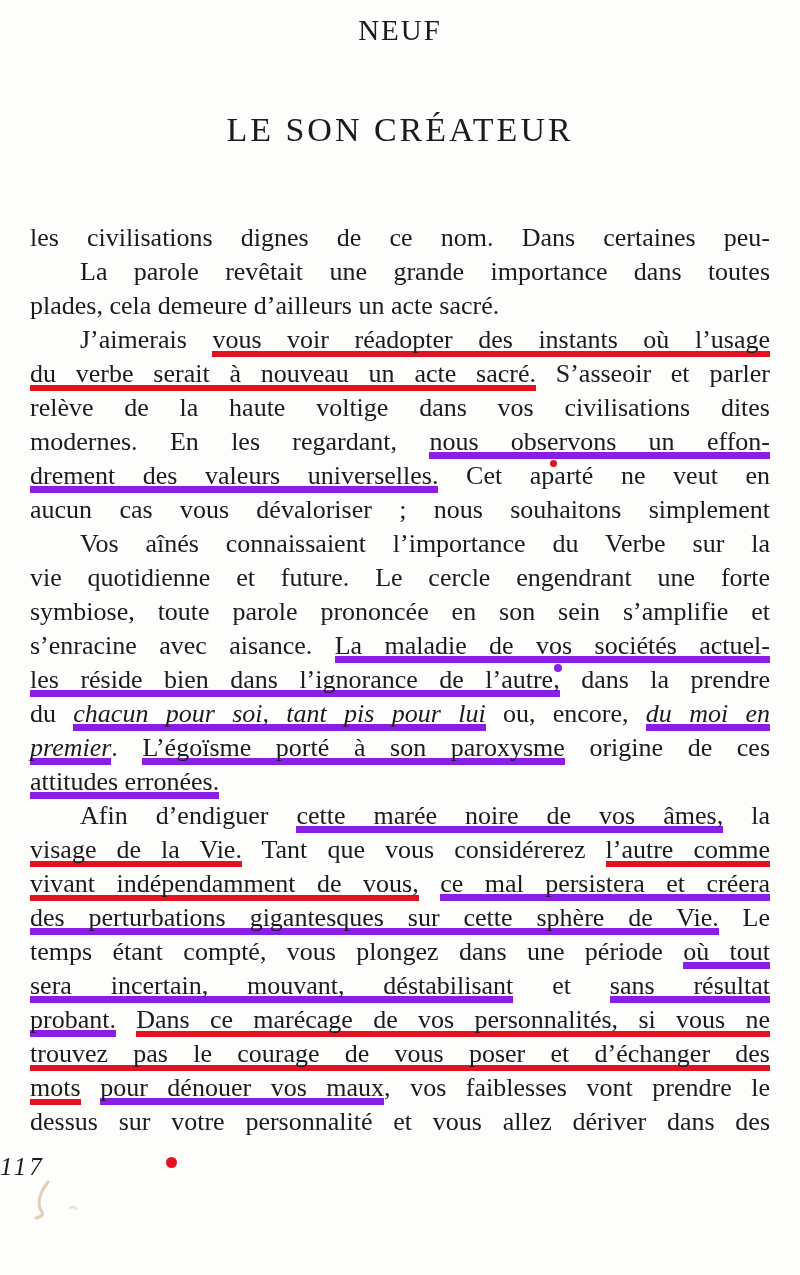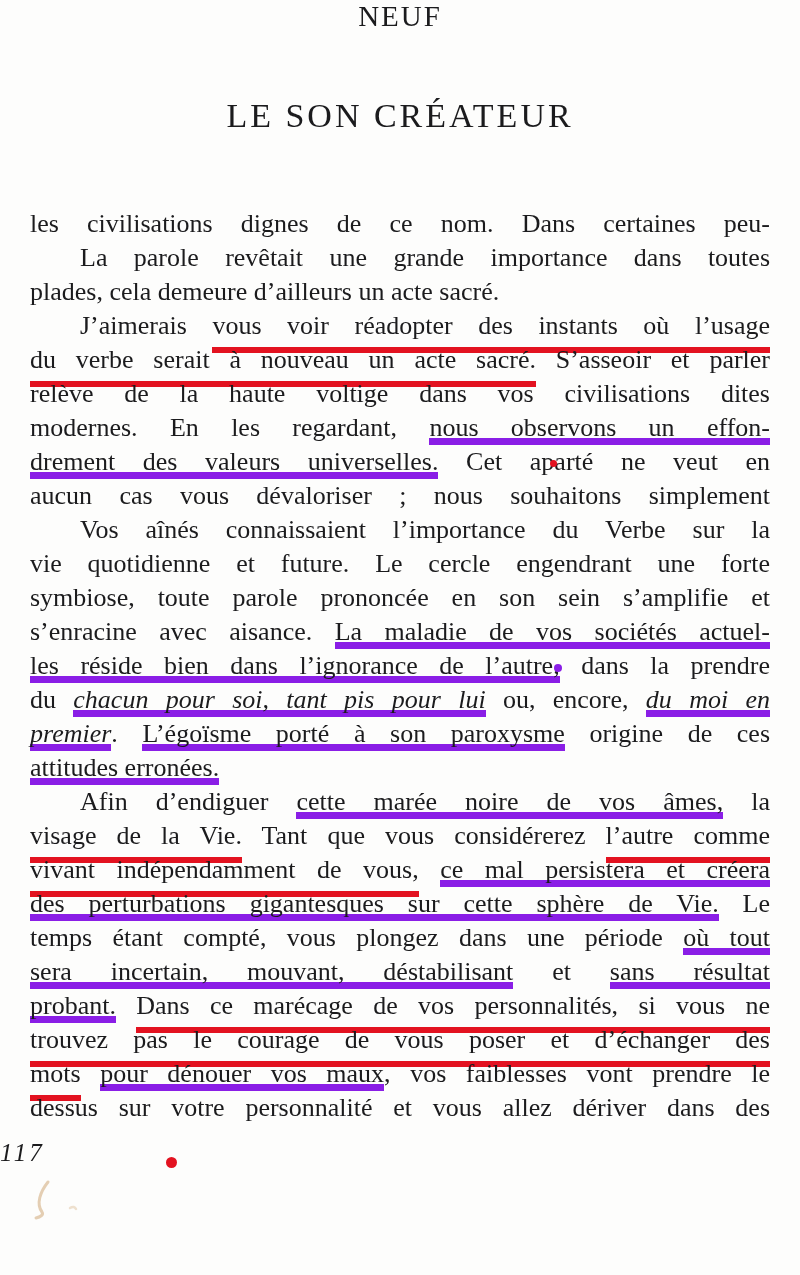--- a/index.html
+++ b/index.html
@@ -6,20 +6,21 @@
   .page{
     position:relative;
     width:800px;height:1275px;
     background:var(--bg,#fdfdfc);
     color:var(--ink,#1b1b1d);
     font-family:"Liberation Serif","DejaVu Serif",serif;
     overflow:hidden;
   }
   .chapter{
     text-align:center;
+    padding-top:14px;
     font-size:29px;
     letter-spacing:2px;
   }
   .main-title{
     text-align:center;
     margin-top:64px;
     font-size:34px;
     letter-spacing:3px;
   }
   .body-text{
@@ -35,21 +36,21 @@
     text-justify:inter-word;
   }
   .line.last{ text-align-last:left; word-spacing:0; }
   .line.indent{ text-indent:50px; }
   .it{ font-style:italic; }
   .u-red{
     background-image:linear-gradient(var(--red),var(--red));
     background-repeat:no-repeat;
     background-size:100% 6px;
     background-position:0 100%;
-    padding-bottom:13px;
+    padding-bottom:3px;
   }
   .u-purple{
     background-image:linear-gradient(var(--purple),var(--purple));
     background-repeat:no-repeat;
     background-size:100% 7px;
     background-position:0 100%;
     padding-bottom:3px;
   }
   .page-number{
     text-align:left;

